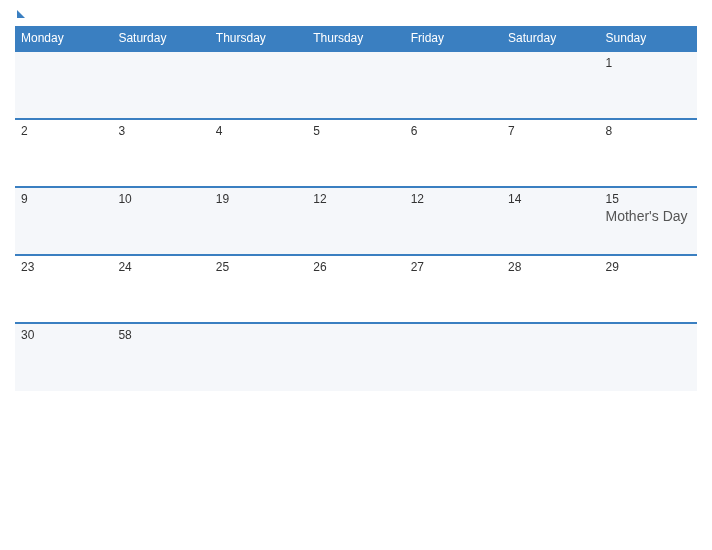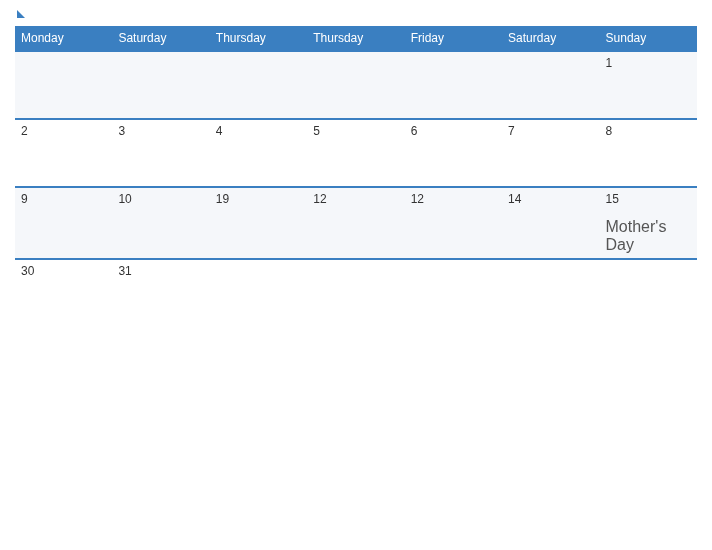--- a/index.html
+++ b/index.html
@@ -96,23 +96,23 @@
       background: #f5f7fa;
     }
     .day-num {
       display: block;
       font-size: 12px;
       color: #333;
       margin-bottom: 2px;
     }
     .day-event {
       display: block;
-      font-size: 16px;
+      font-size: 14px;
       color: #555;
-      margin-top: 12px;
+      margin-top: 2px;
     }
   </style>
 </head>
 <body>
 
 <div class="page">
 
   <div class="header">
     <div class="logo">
       <div class="logo-block">
@@ -193,24 +193,47 @@
           <td>
             <span class="day-num">14</span>
           </td>
           <td>
             <span class="day-num">15</span>
             <span class="day-event">Mother's Day</span>
           </td>
         </tr>
         <tr>
           <td>
+            <span class="day-num">23</span>
+          </td>
+          <td>
+            <span class="day-num">24</span>
+          </td>
+          <td>
+            <span class="day-num">25</span>
+          </td>
+          <td>
+            <span class="day-num">26</span>
+          </td>
+          <td>
+            <span class="day-num">27</span>
+          </td>
+          <td>
+            <span class="day-num">28</span>
+          </td>
+          <td>
+            <span class="day-num">29</span>
+          </td>
+        </tr>
+        <tr>
+          <td>
             <span class="day-num">30</span>
           </td>
           <td>
-            <span class="day-num">31</span>
+            <span class="day-num">58</span>
           </td>
           <td></td>
           <td></td>
           <td></td>
           <td></td>
           <td></td>
         </tr>
       </tbody>
   </table>
 </div>

